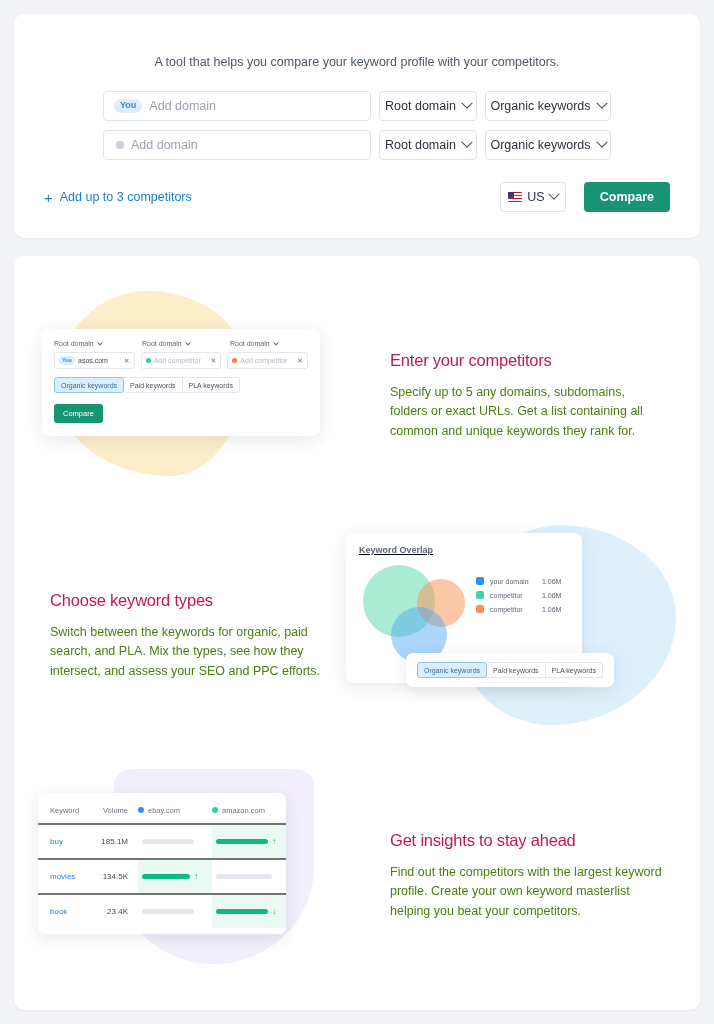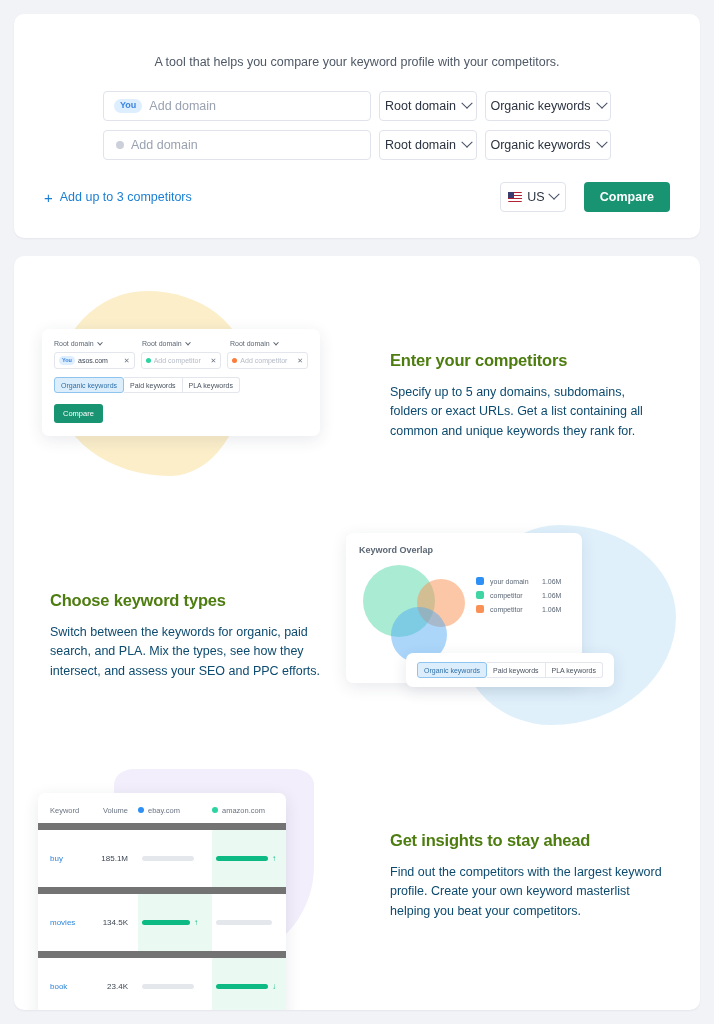--- a/index.html
+++ b/index.html
@@ -192,29 +192,29 @@
     width: 340px;
     flex: 0 0 340px;
     height: 230px;
     position: relative;
   }
 
   .copy { flex: 1; padding: 0 14px; }
 
   .copy h3 {
     font-size: 16.5px;
-    font-weight: 700;
-    color: #4d7c0f;
+    font-weight: 400;
+    color: #be185d;
     letter-spacing: -0.2px;
     margin-bottom: 13px;
   }
   .copy p {
     font-size: 12.5px;
     line-height: 1.55;
-    color: #0c4a6e;
+    color: #4d7c0f;
     max-width: 290px;
   }
 
   
   .blob { position: absolute; z-index: 0; }
 
   .blob-yellow {
     width: 190px; height: 185px;
     left: 20px; top: 10px;
     background: #fbeec9;
@@ -314,20 +314,21 @@
     border-radius: 3px;
     padding: 5px 9px;
   }
 
   
   .fig2-card {
     left: 8px; top: 12px;
     width: 236px; height: 150px;
     padding: 12px 13px;
     overflow: hidden;
+    text-decoration: underline;
   }
   .ov-title { font-size: 9px; font-weight: 700; color: #5c6775; }
 
   .venn { position: relative; width: 130px; height: 108px; margin-top: 4px; }
   .venn i { position: absolute; border-radius: 50%; display: block; }
   .venn .c-green  { width: 72px; height: 72px; left: 4px;  top: 6px;  background: rgba(77,214,163,.48); }
   .venn .c-orange { width: 48px; height: 48px; left: 58px; top: 20px; background: rgba(250,148,86,.52); }
   .venn .c-blue   { width: 56px; height: 56px; left: 32px; top: 48px; background: rgba(80,170,245,.48); }
 
   .ov-legend {
@@ -361,22 +362,22 @@
   .tbl { width: 100%; border-collapse: collapse; }
   .tbl th {
     font-size: 7.5px;
     font-weight: 400;
     color: #6b7482;
     text-align: left;
     padding: 9px 0 8px;
   }
   .tbl td {
     font-size: 8px;
-    padding: 24px 0;
-    border-top: 7px solid #737373;
+    padding: 12px 0;
+    border-top: 2px solid #737373;
     vertical-align: middle;
   }
   .tbl .kw { color: #2e86d8; padding-left: 12px; }
   .tbl th.kw-h { padding-left: 12px; }
   .tbl .vol { color: #3d4654; text-align: right; padding-right: 10px; }
   .tbl th.vol-h { text-align: right; padding-right: 10px; }
 
   .hd-dot { width: 6px; height: 6px; border-radius: 50%; display: inline-block; margin-right: 4px; }
   .hd-dot.blue { background: #2e90f5; }
   .hd-dot.green { background: #2bd4a0; }

